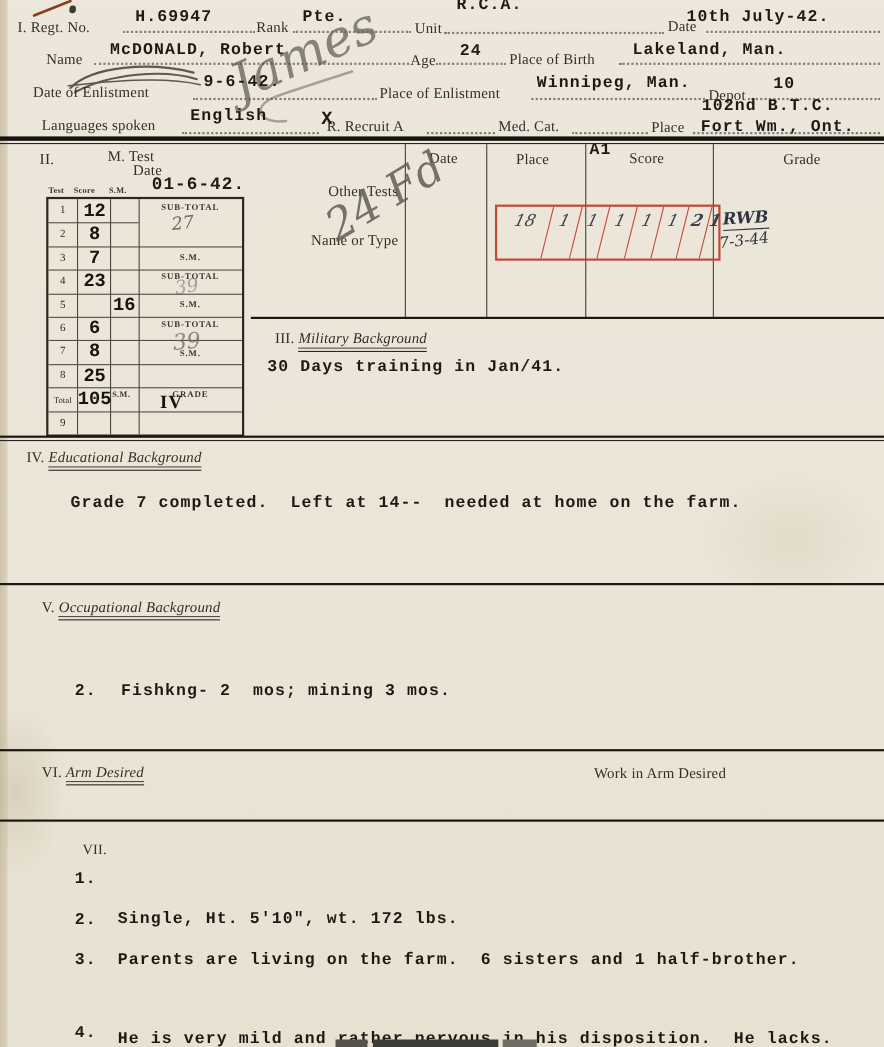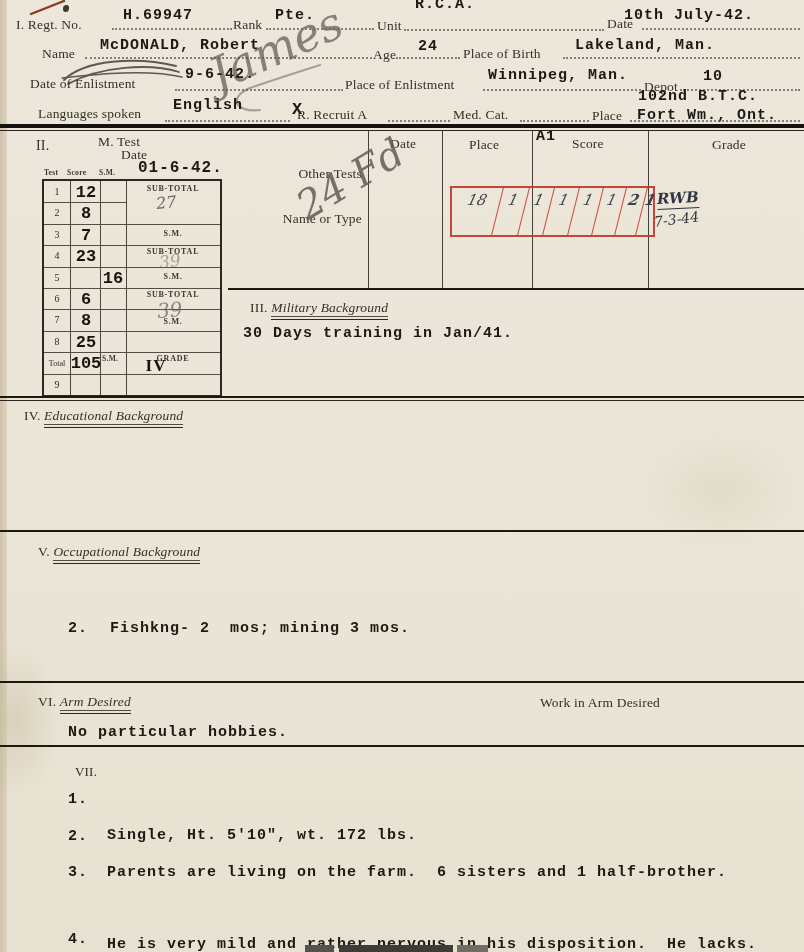--- a/index.html
+++ b/index.html
@@ -203,29 +203,29 @@
   <div class="abs hw-ink" style="left:654px;top:211px;font-size:14px;transform:rotate(-7deg);">7-3-44</div>
 
   <div class="hline" style="left:228px;top:288px;width:576px;height:2.2px;"></div>
   <div class="abs lbl" style="left:250px;top:300px;"><span>III.</span> <span class="h-underline">Military Background</span></div>
   <div class="abs typed" style="left:243px;top:325px;">30 Days training in Jan/41.</div>
 
   <div class="hline" style="left:0;top:395.5px;width:804px;height:2.2px;"></div>
   <div class="hline" style="left:0;top:399.5px;width:804px;height:1.6px;background:#2a261f;"></div>
 
   <div class="abs lbl" style="left:24px;top:408px;"><span>IV.</span> <span class="h-underline">Educational Background</span></div>
+  <div class="abs typed" style="left:64px;top:449px;">Grade 7 completed.  Left at 14--  needed at home on the farm.</div>
   <div class="hline" style="left:0;top:530px;width:804px;height:2.4px;"></div>
 
   <div class="abs lbl" style="left:38px;top:544px;"><span>V.</span> <span class="h-underline">Occupational Background</span></div>
   <div class="abs typed" style="left:68px;top:620px;"><span>2.</span><span style="margin-left:22px;">Fishkng- 2  mos; mining 3 mos.</span></div>
   <div class="hline" style="left:0;top:681px;width:804px;height:2.4px;"></div>
 
   <div class="abs lbl" style="left:38px;top:694px;"><span>VI.</span> <span class="h-underline">Arm Desired</span></div>
   <div class="abs lbl" style="left:540px;top:695px;">Work in Arm Desired</div>
-  <div class="abs typed" style="left:68px;top:724px;">No particular hobbies.</div>
   <div class="hline" style="left:0;top:745px;width:804px;height:2px;"></div>
 
   <div class="abs lbl" style="left:36px;top:764px;font-size:13px;margin-left:39px;">VII.</div>
   <div class="abs" style="left:68px;top:773px;">
     <span class="typed" style="position:absolute;left:0;">1.</span>
     <div class="typed" style="margin-left:39px;line-height:17.5px;">Single, Ht. 5'10", wt. 172 lbs.</div>
   </div>
   <div class="abs" style="left:68px;top:810px;">
     <span class="typed" style="position:absolute;left:0;">2.</span>
     <div class="typed" style="margin-left:39px;line-height:17.5px;">Parents are living on the farm.  6 sisters and 1 half-brother.</div>

